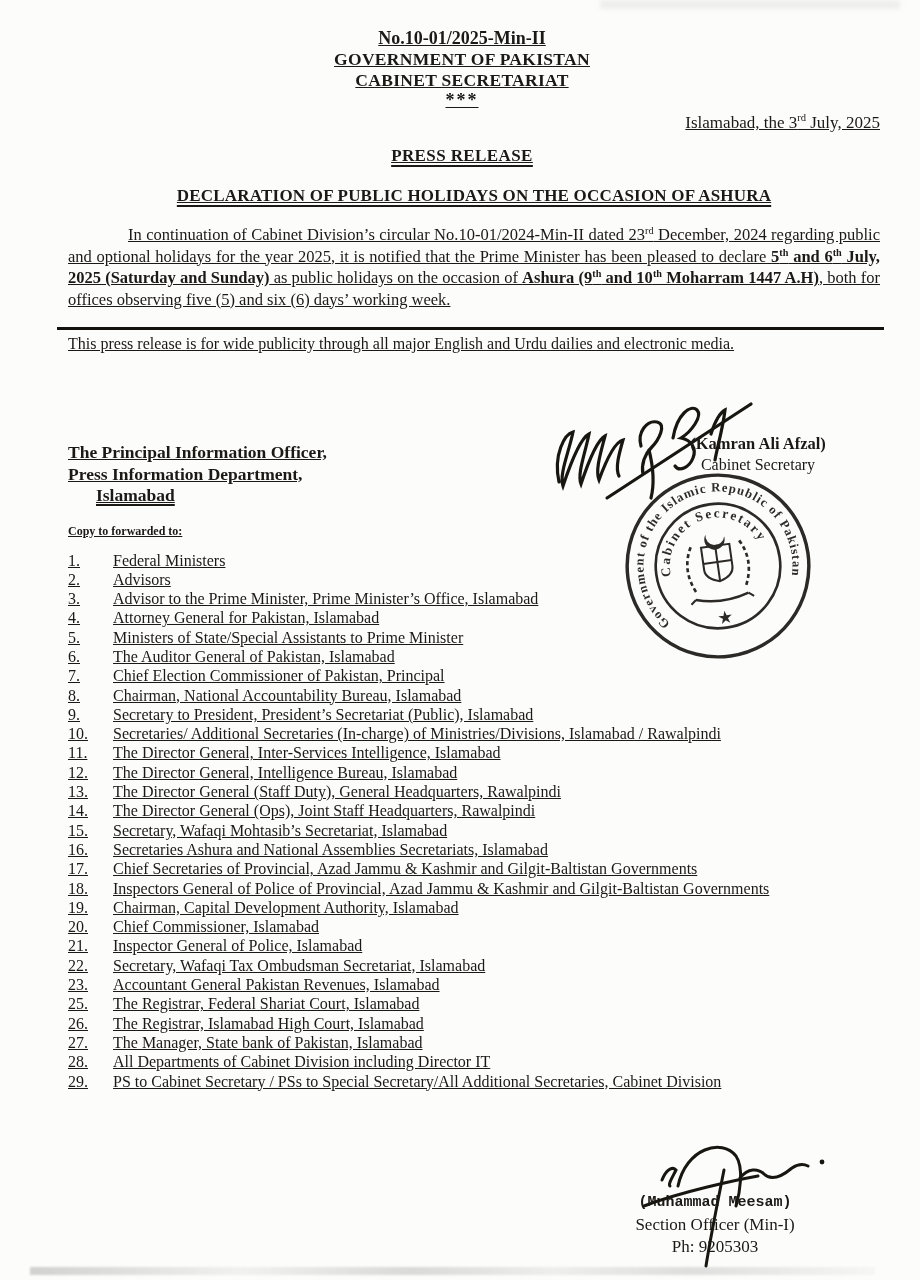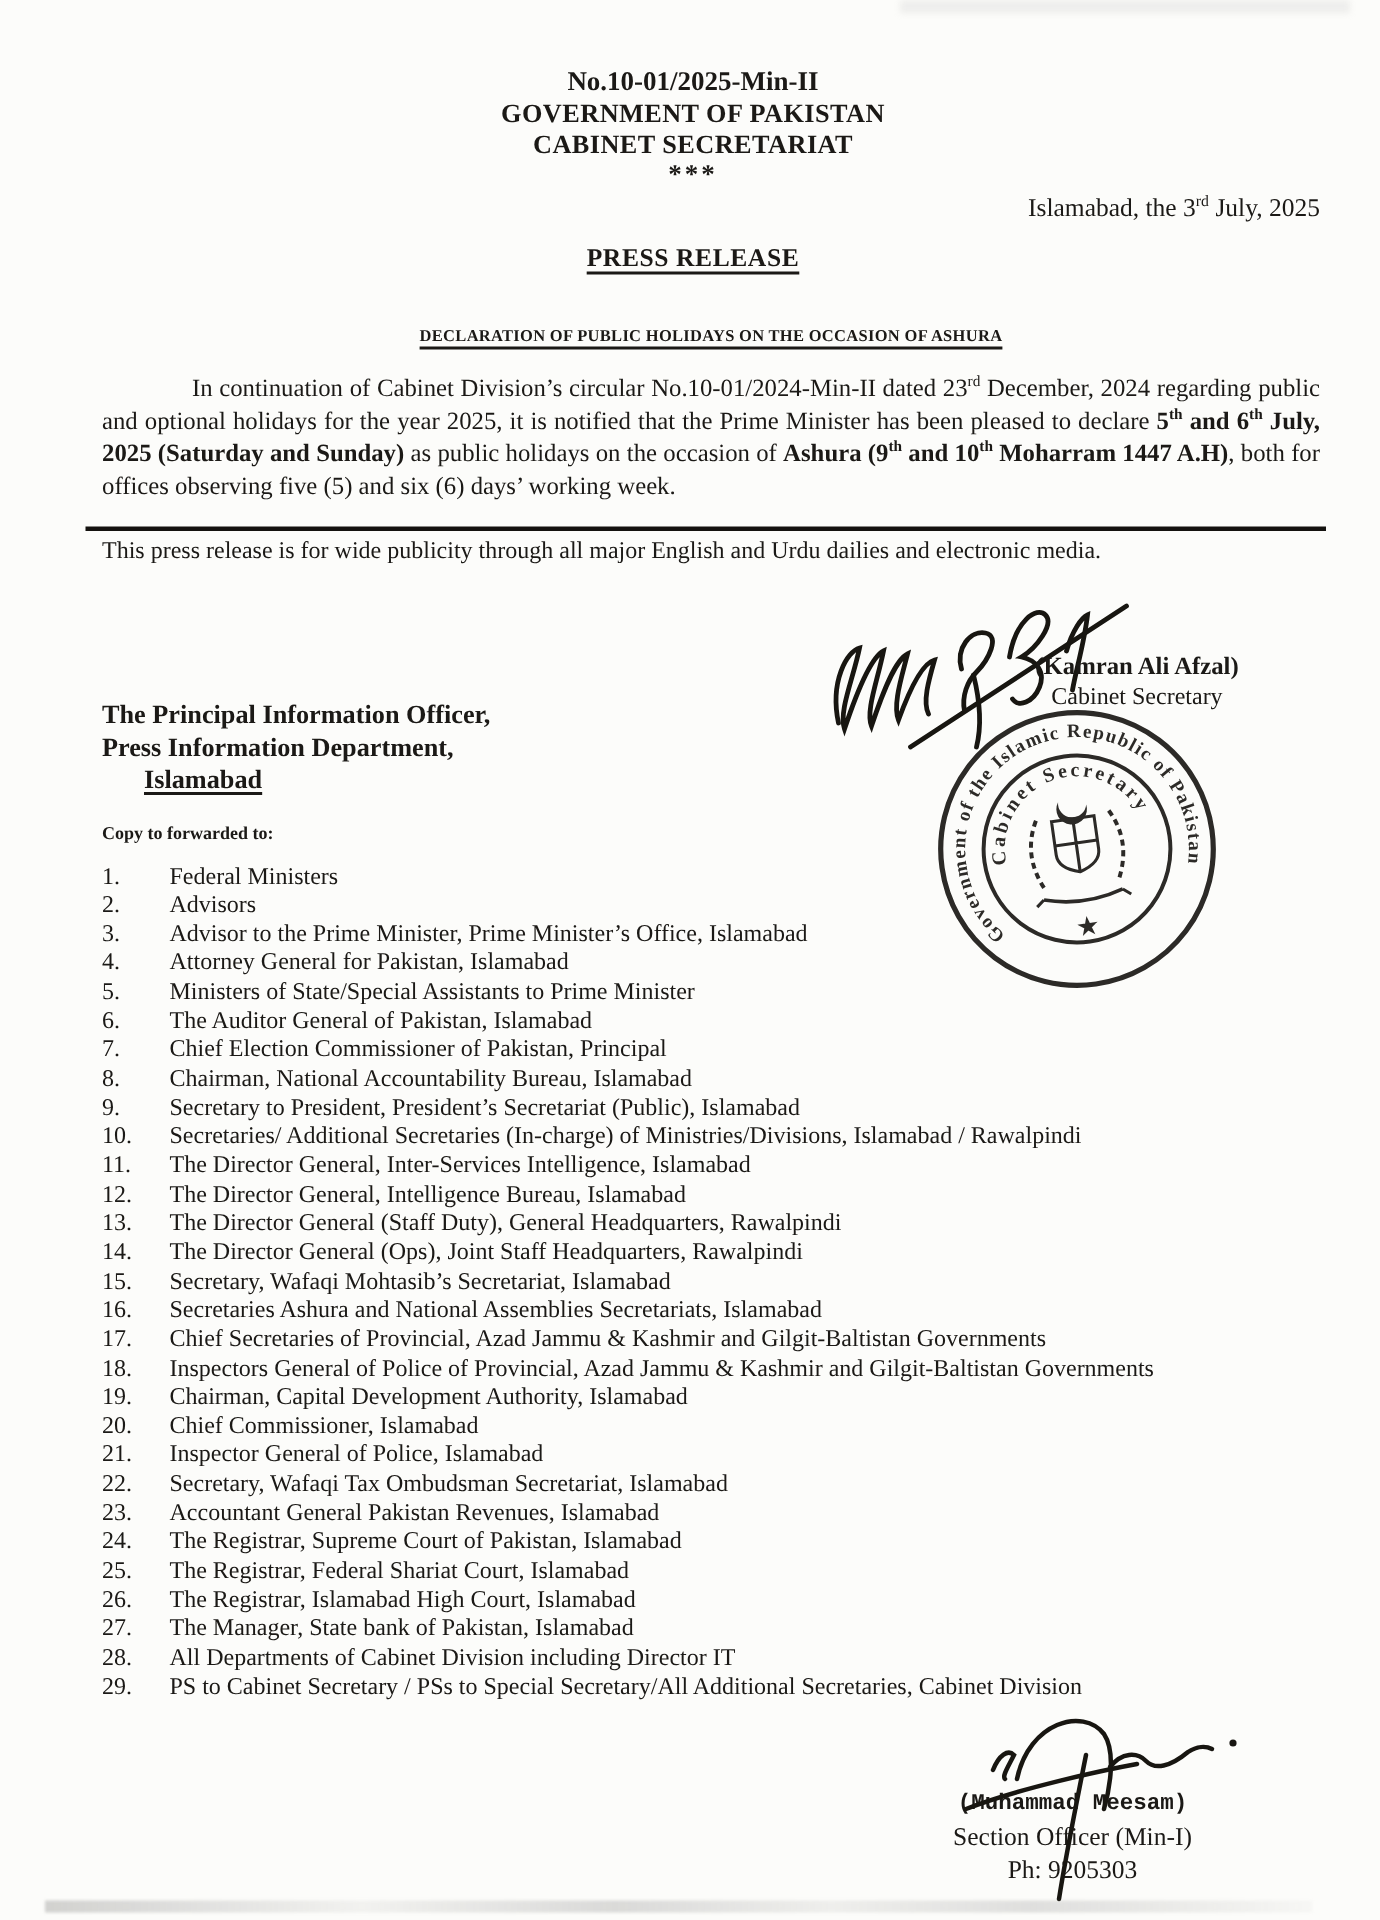--- a/index.html
+++ b/index.html
@@ -2,40 +2,40 @@
 <html><head>
 <meta charset="utf-8">
 <style>
   html,body{margin:0;padding:0;background:#e8e8e6;}
   .page{
     position:relative; width:920px; height:1280px; margin:0 auto;
     background:#fcfcfa; overflow:hidden;
     font-family:"Liberation Serif","DejaVu Serif",serif;
     color:#1b1916;
   }
-  .doc{position:absolute; top:0; left:0; right:0; padding:44px 40px 0 68px;}
+  .doc{position:absolute; top:0; left:0; right:0; padding:28px 40px 0 68px;text-decoration:underline;}
 
   
   .letterhead{text-align:center; transform:translateX(-12px);}
   .ref-no{font-weight:bold; font-size:18px; line-height:21px;}
   .org-line{font-weight:bold; font-size:17.5px; line-height:21px; letter-spacing:.3px;}
   .stars{font-weight:bold; font-size:18px; line-height:18px; letter-spacing:2px;}
 
   .date-line{text-align:right; font-size:17px; line-height:22px; margin-top:3px;}
   .date-line sup{font-size:.62em; line-height:0;}
 
   .press-release{
     text-align:center; font-weight:bold; font-size:17px; margin-top:12px;
     letter-spacing:.4px; transform:translateX(-12px);
   }
   .press-release span, .subject span{
     text-decoration:underline; text-decoration-thickness:2px; text-underline-offset:4px;
   }
   .subject{
-    text-align:center; font-weight:bold; font-size:11px; margin-top:36px; letter-spacing:.2px;
+    text-align:center; font-weight:bold; font-size:17px; margin-top:20px; letter-spacing:.2px;
   }
 
   .body-para{
     margin-top:18px; font-size:16.5px; line-height:21.5px;
     text-align:justify; text-indent:60px;
   }
   .body-para .b{font-weight:bold;}
   .body-para sup{font-size:.62em; line-height:0;}
 
   .rule{height:3px; background:#14120f; margin:17px -4px 0 -11px;}
@@ -202,24 +202,20 @@
           <span class="copy-num">21.</span>
           <span class="copy-text">Inspector General of Police, Islamabad</span>
         </div>
         <div class="copy-row">
           <span class="copy-num">22.</span>
           <span class="copy-text">Secretary, Wafaqi Tax Ombudsman Secretariat, Islamabad</span>
         </div>
         <div class="copy-row">
           <span class="copy-num">23.</span>
           <span class="copy-text">Accountant General Pakistan Revenues, Islamabad</span>
-        </div>
-        <div class="copy-row">
-          <span class="copy-num">24.</span>
-          <span class="copy-text">The Registrar, Supreme Court of Pakistan, Islamabad</span>
         </div>
         <div class="copy-row">
           <span class="copy-num">25.</span>
           <span class="copy-text">The Registrar, Federal Shariat Court, Islamabad</span>
         </div>
         <div class="copy-row">
           <span class="copy-num">26.</span>
           <span class="copy-text">The Registrar, Islamabad High Court, Islamabad</span>
         </div>
         <div class="copy-row">

